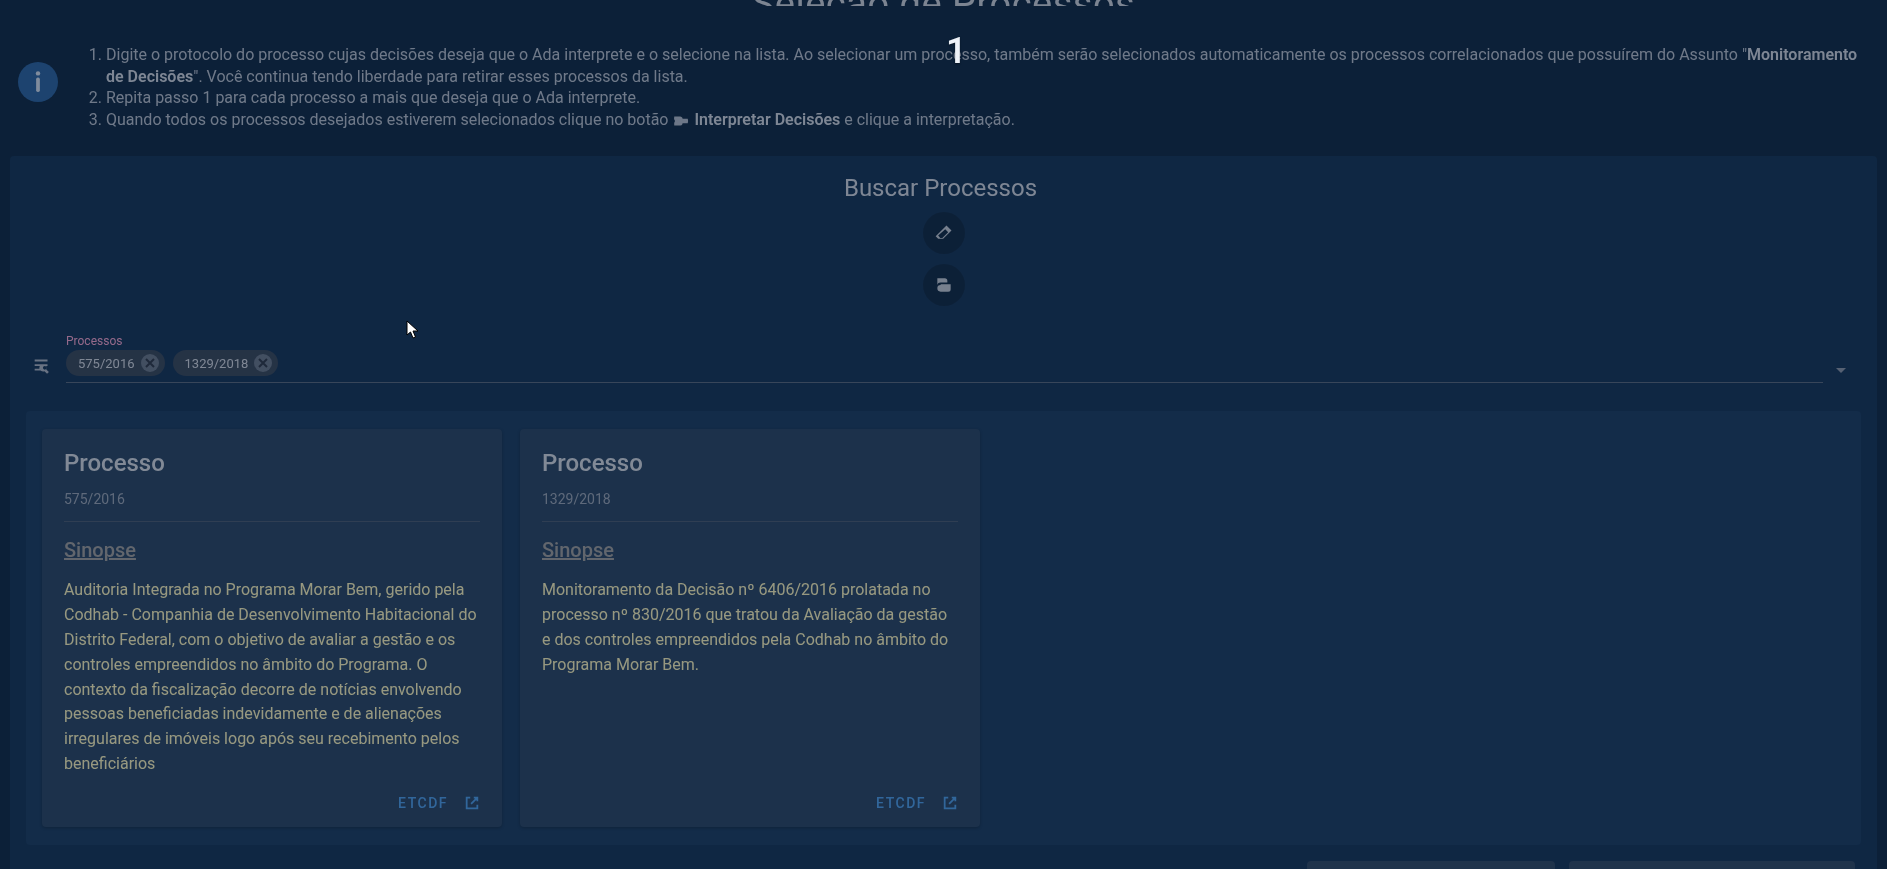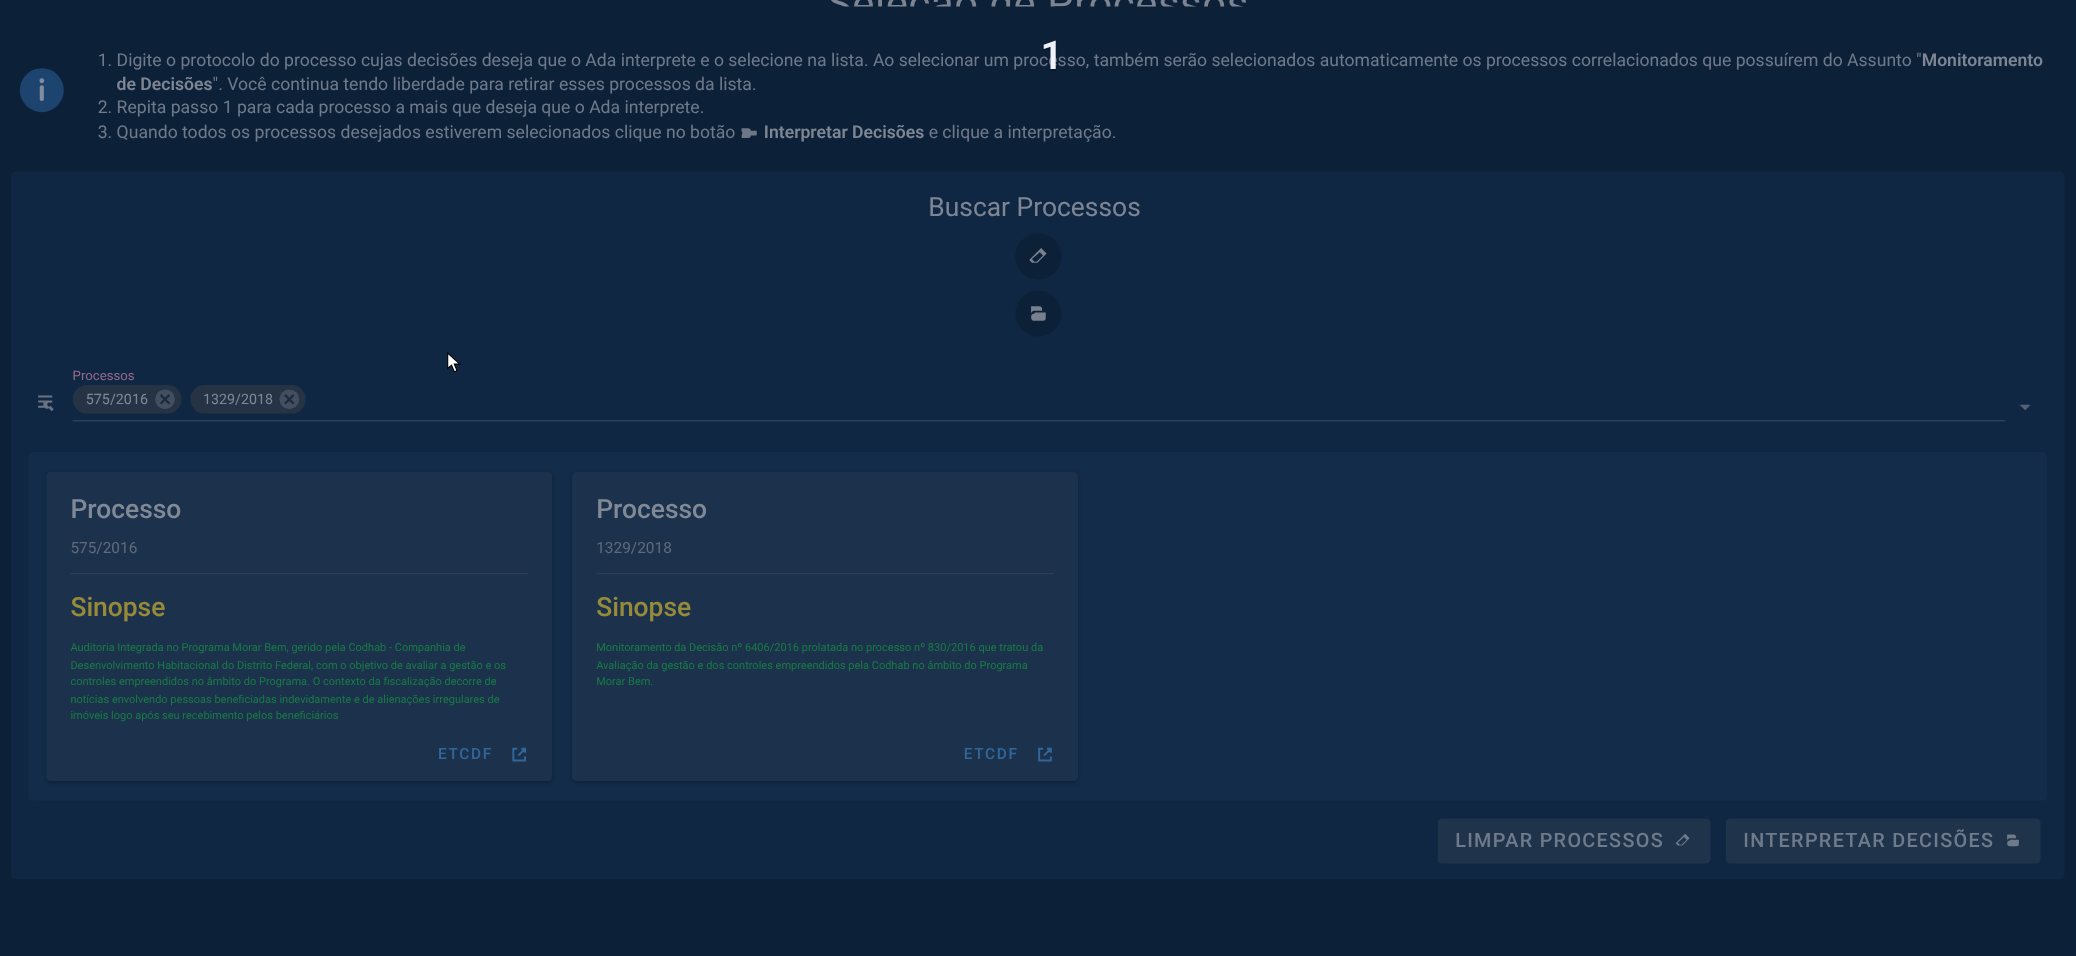--- a/index.html
+++ b/index.html
@@ -157,24 +157,24 @@
   .card-h1 {
     font-size: 24px; color: #d8dfe9; font-weight: 500; margin: 0 0 14px 0;
   }
   .card-sub {
     font-size: 14px; color: #9ca8ba; margin-bottom: 14px;
   }
   .card hr {
     border: none; border-top: 1px solid #4a5e76; margin: 0 0 16px 0;
   }
   .card-h2 {
-    font-size: 24px; color: #fde047; font-weight: 500; margin: 0 0 16px 0;
+    font-size: 20px; color: #a3a3a3; font-weight: 500; margin: 0 0 16px 0; text-decoration: underline;
   }
   .card-body {
-    font-size: 10px; color: #22c55e; line-height: 1.55;
+    font-size: 16px; color: #fef9c3; line-height: 1.55;
     flex: 1;
   }
   .card-link-row {
     display:flex; justify-content:flex-end; margin-top: 18px;
   }
   .card-link {
     display:flex; align-items:center; gap:16px;
     font-size: 14px; letter-spacing: 1.5px; font-weight: 500;
     color: #4fa3f2; cursor: pointer;
   }

